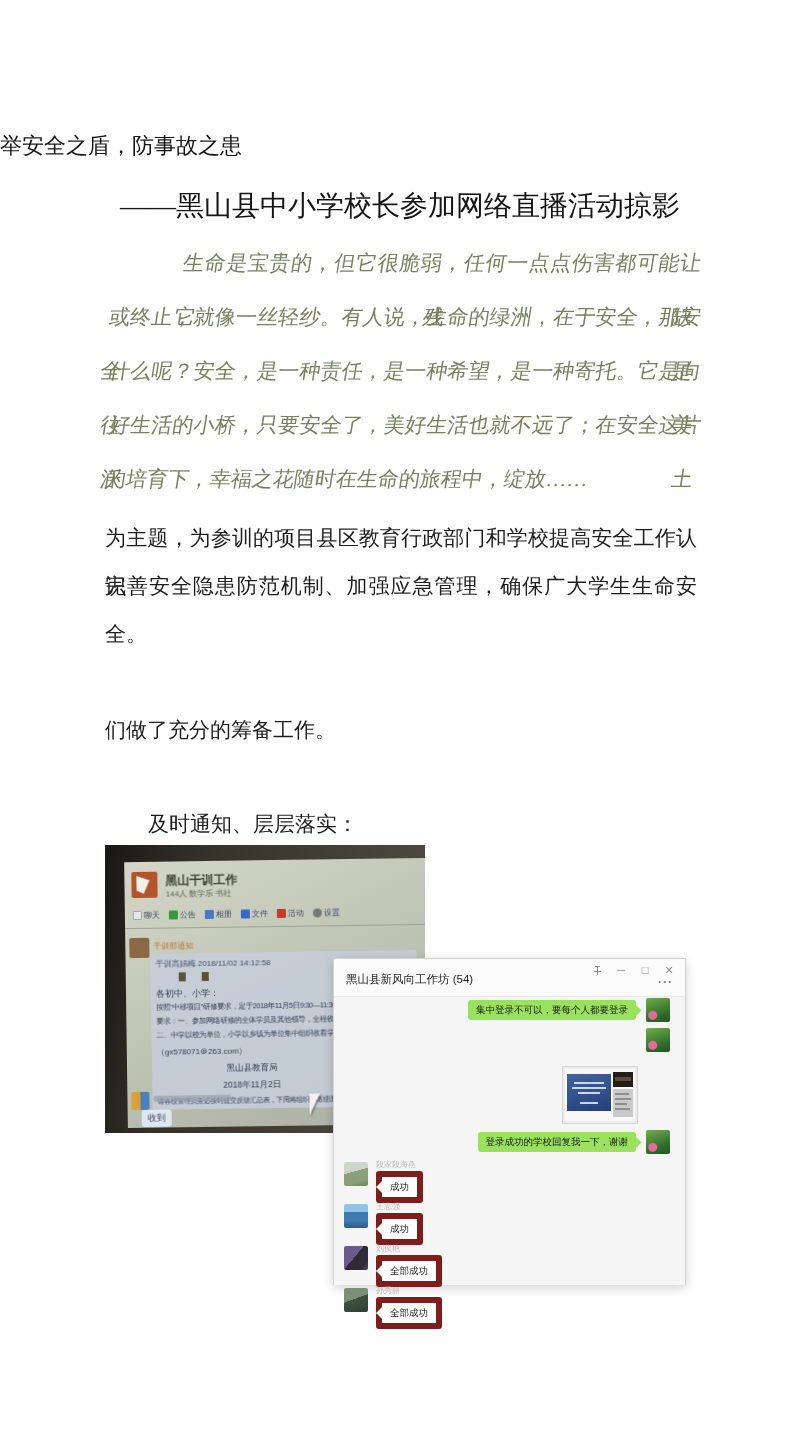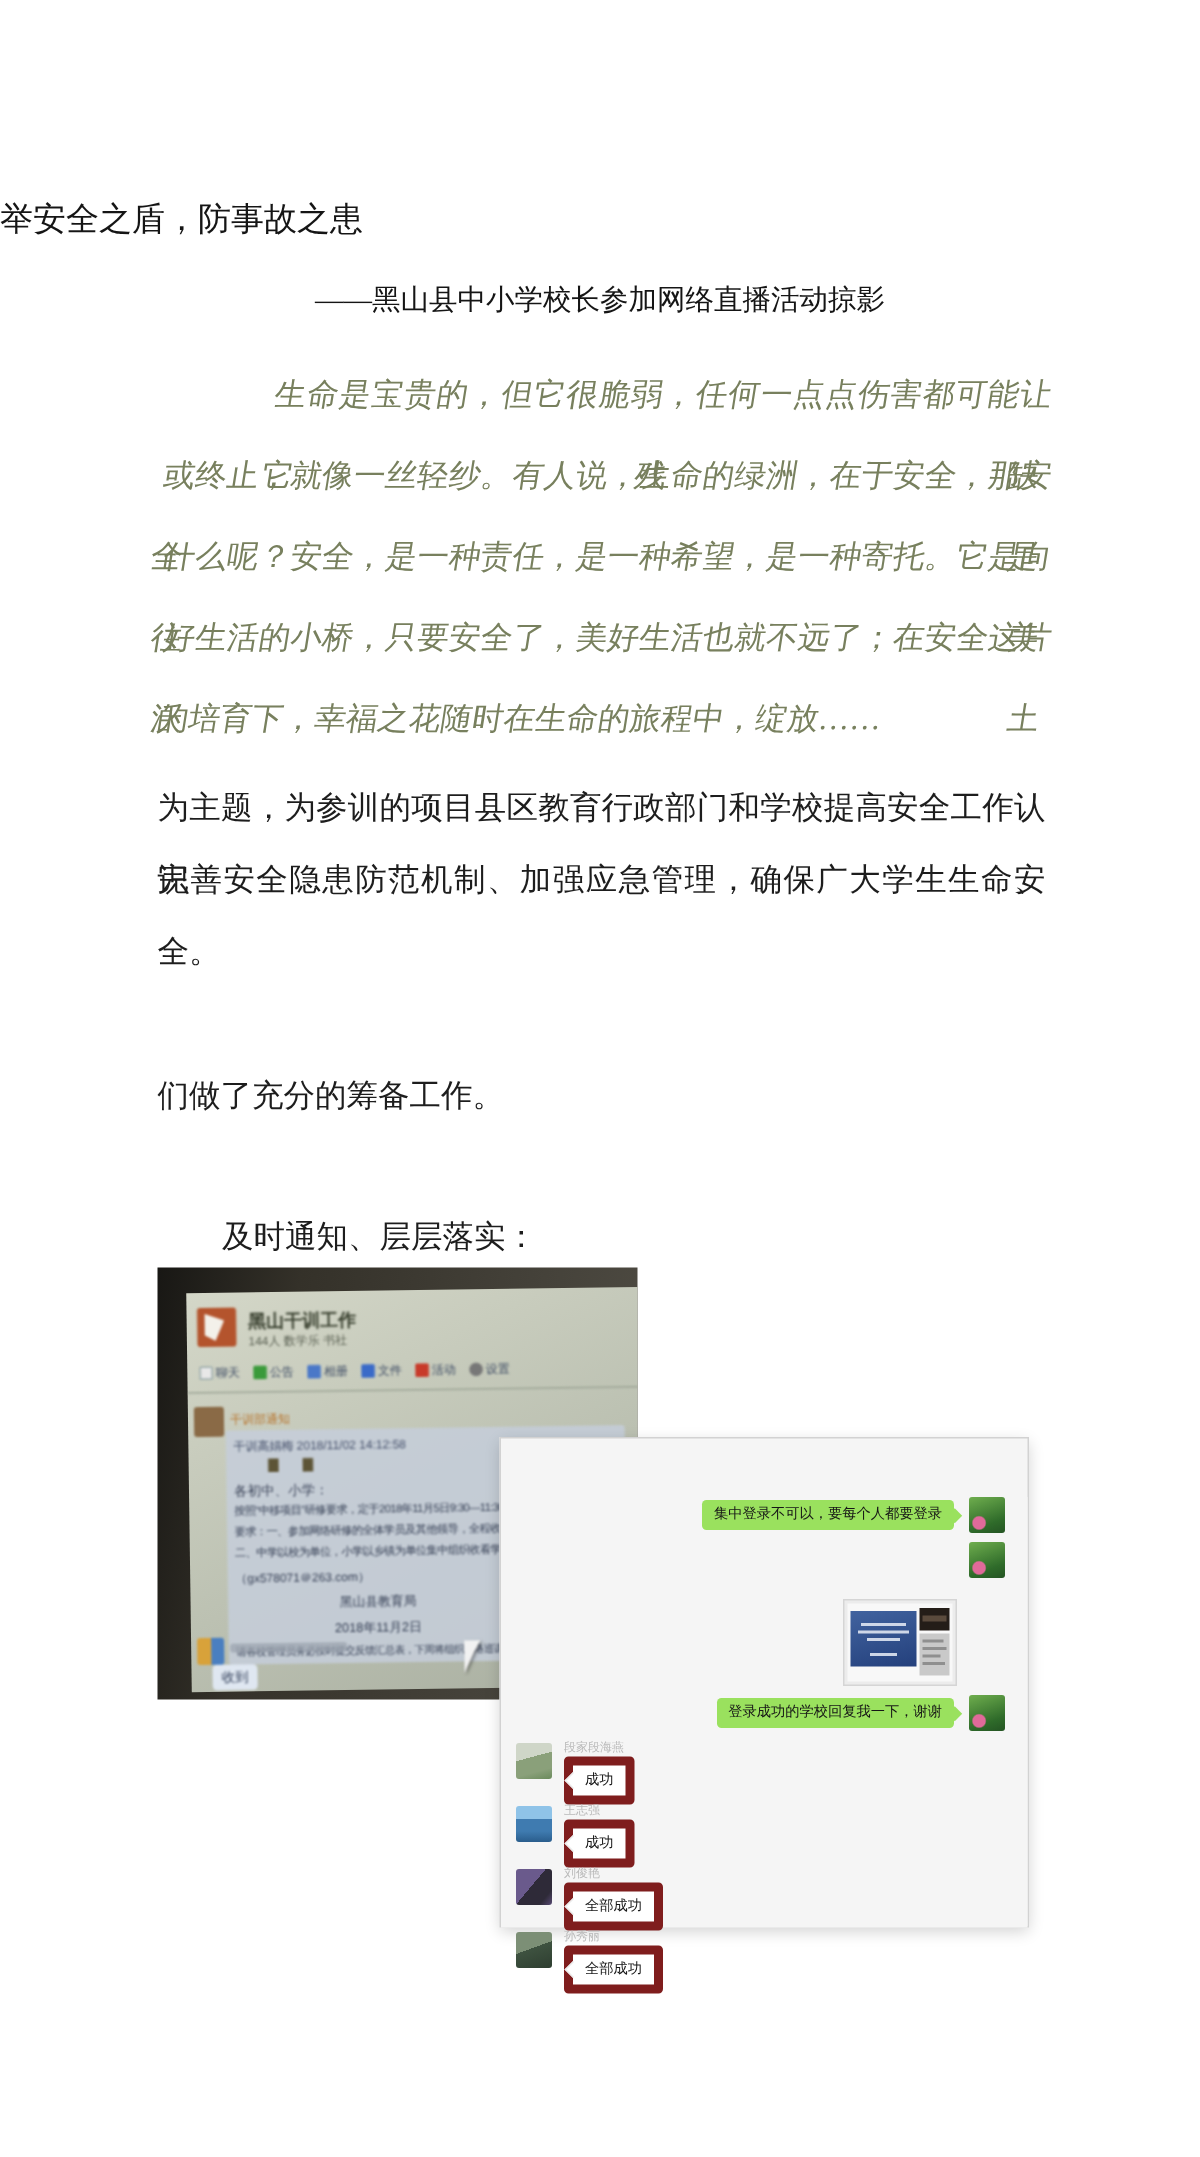--- a/index.html
+++ b/index.html
@@ -2,21 +2,21 @@
 <html><head>
 <meta charset="utf-8">
 <style>
   * { margin:0; padding:0; box-sizing:border-box; }
   html,body { width:800px; background:#ffffff; }
   body { position:relative; height:1438px; font-family:"Liberation Serif","DejaVu Serif",serif; }
   .abs { position:absolute; }
 
   
   .doc-title { top:131px; left:0; width:800px; text-align:left; font-size:22px; color:#151515; }
-  .doc-subtitle { top:187px; left:0; width:800px; text-align:center; font-size:19px; color:#151515; }
+  .doc-subtitle { top:187px; left:0; width:800px; text-align:center; font-size:28px; color:#151515; }
 
   .quote { left:105px; top:236px; width:592px; font-size:21px; color:#78805e; }
   .quote .ln { height:54px; line-height:54px; }
   .quote .ln .t { display:block; transform:skewX(-9deg); text-align:justify; text-align-last:justify; }
   .quote .ln.indent .t { padding-left:74px; }
   .quote .ln.last .t { text-align-last:left; }
 
   .para { left:105px; width:592px; font-size:21px; color:#1d1d1d; }
   .para .ln { height:48px; line-height:48px; }
   .para .ln .t { display:block; text-align:justify; text-align-last:justify; }
@@ -205,20 +205,34 @@
       <div class="qq-cursor"></div>
       <div class="qq-avatar2"></div>
       <div class="qq-name-bar"></div>
       <div class="qq-reply">收到</div>
 
     </div>
   </div>
 </div>
 
 <div class="abs wx">
+  <div class="wx-titlebar">
+    <span class="wx-title">黑山县新风向工作坊 (54)</span>
+    <span class="wx-controls">
+      <span class="wx-ctl">
+        <svg width="11" height="11" viewBox="0 0 11 11">
+            <path d="M3 1.5h5M5.5 1.5v5M2 6.5h7M5.5 6.5v3.5" stroke="#8b8b8b" stroke-width="1" fill="none"></path>
+          </svg>
+      </span>
+      <span class="wx-ctl">─</span>
+      <span class="wx-ctl">□</span>
+      <span class="wx-ctl">✕</span>
+    </span>
+    <span class="wx-more">···</span>
+  </div>
   <div class="wx-body">
 
     <div class="wx-avatar av-right" style="left:312px; top:0px;"></div>
     <div class="bubble green" style="right:49px; top:2px;">集中登录不可以，要每个人都要登录</div>
 
     <div class="wx-avatar av-right" style="left:312px; top:30px;"></div>
     <div class="wx-thumb">
       <div class="frame"></div>
       <div class="slide">
         <i style="top:8px;width:30px;"></i>

